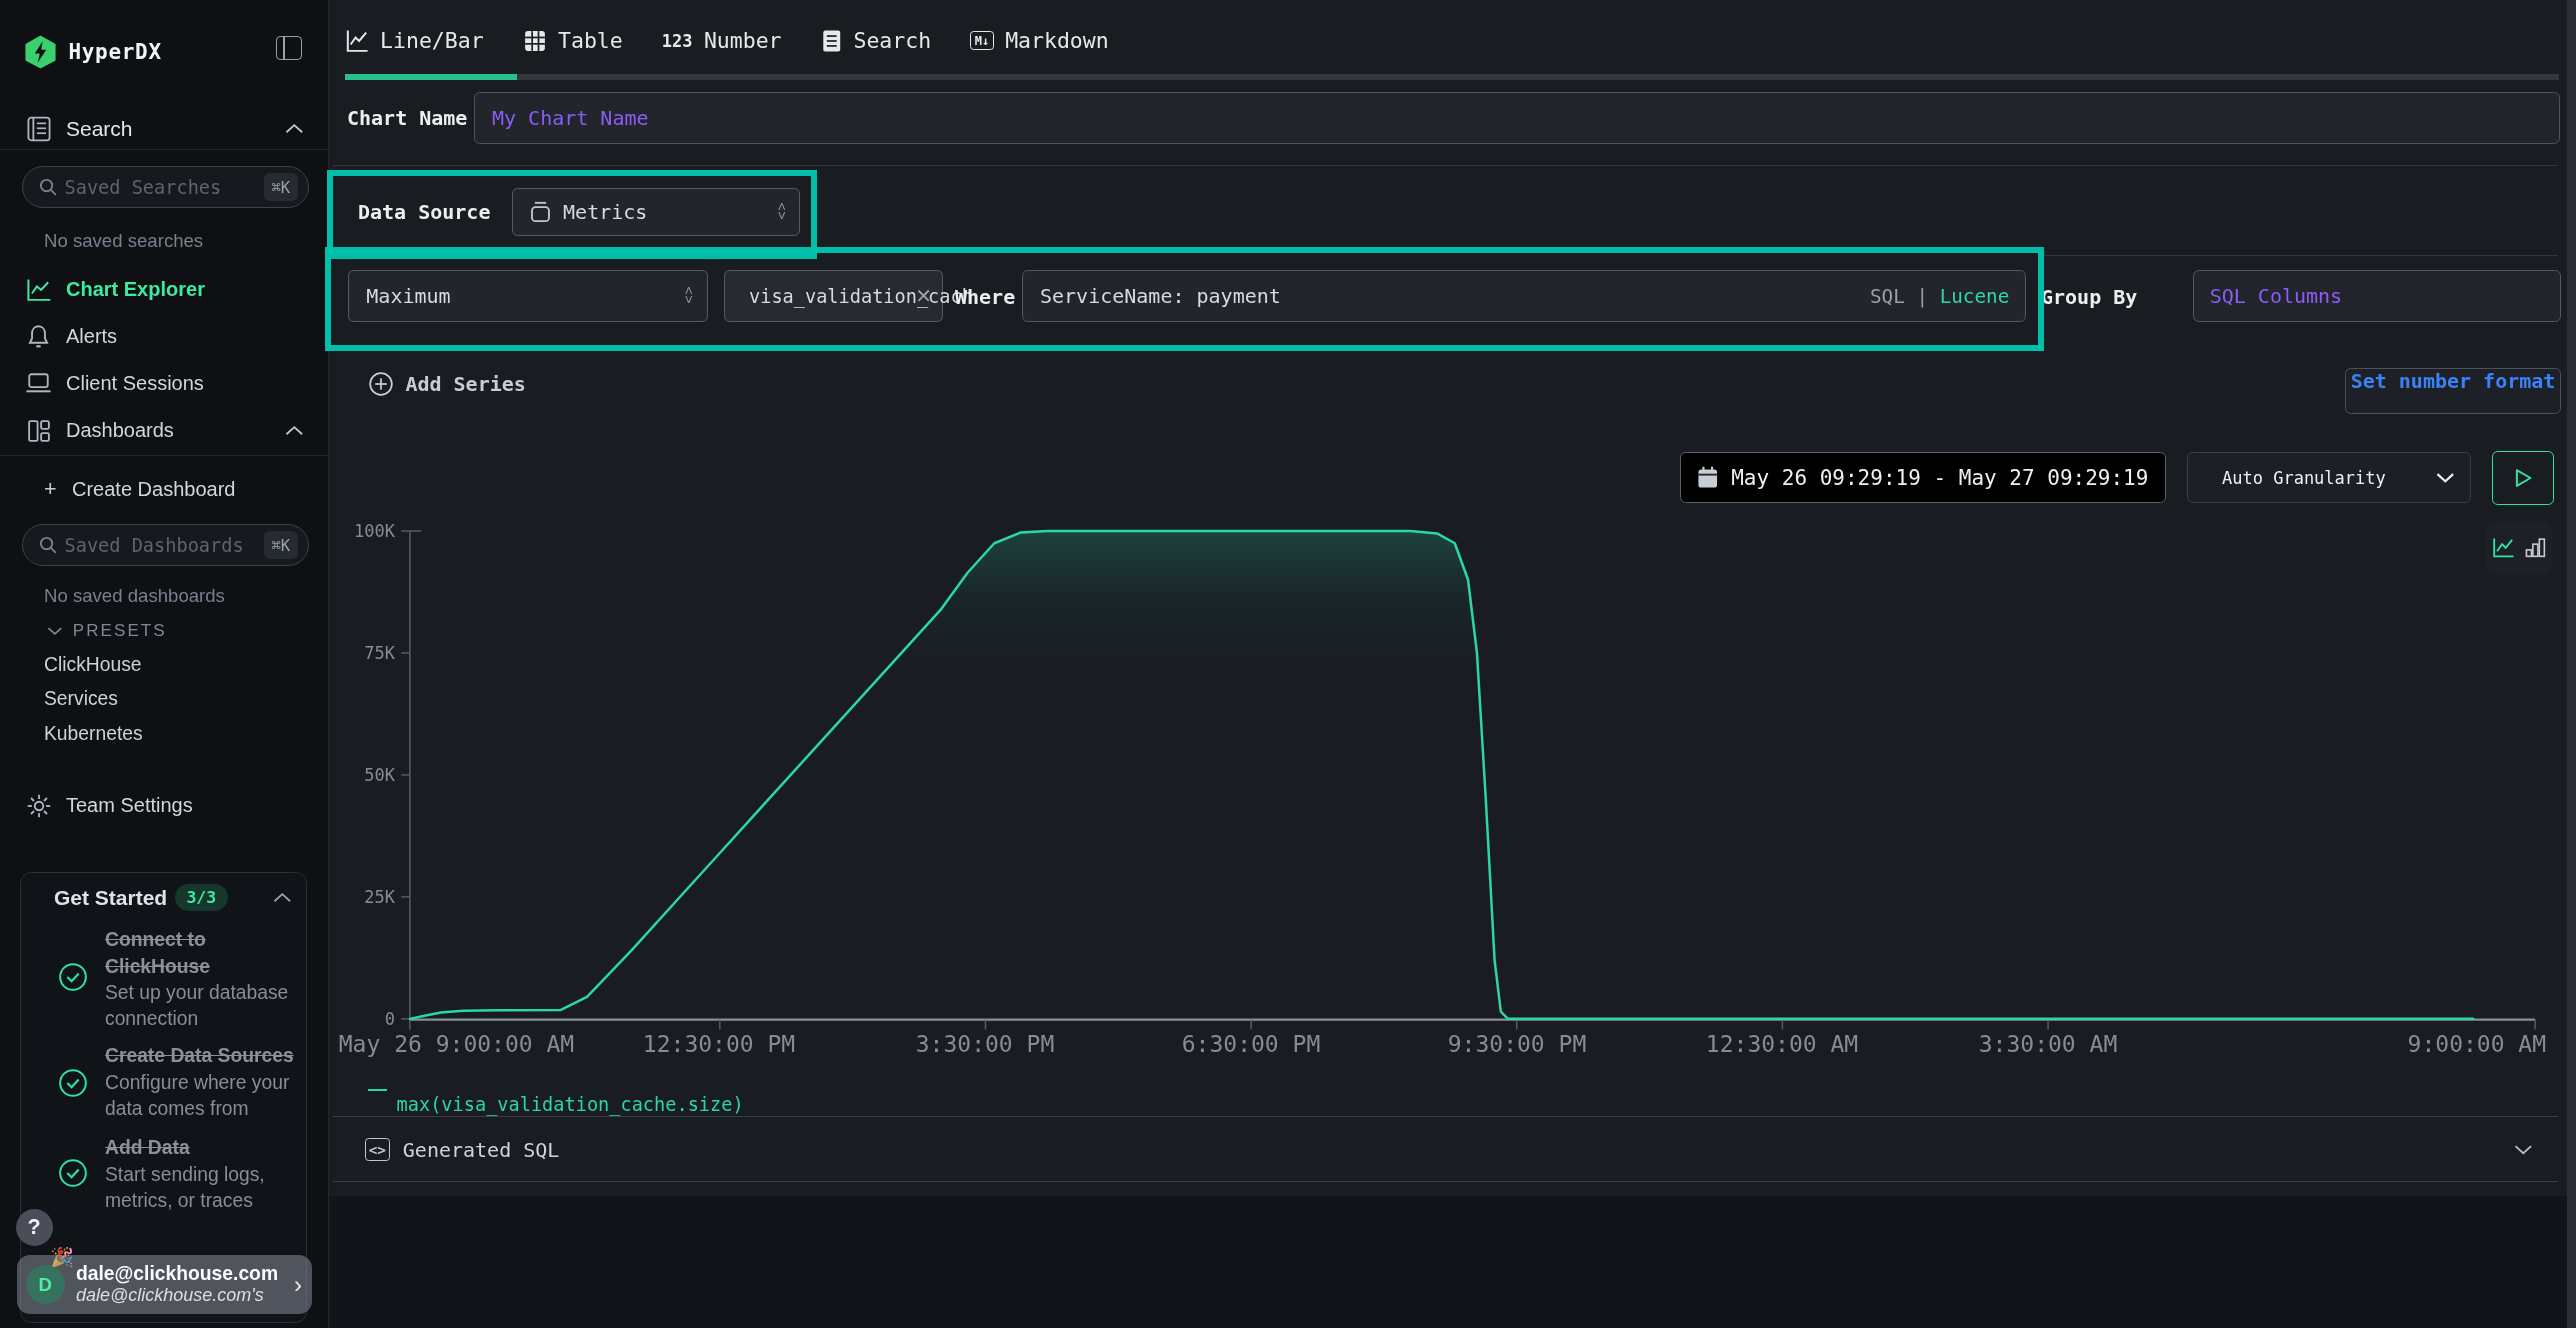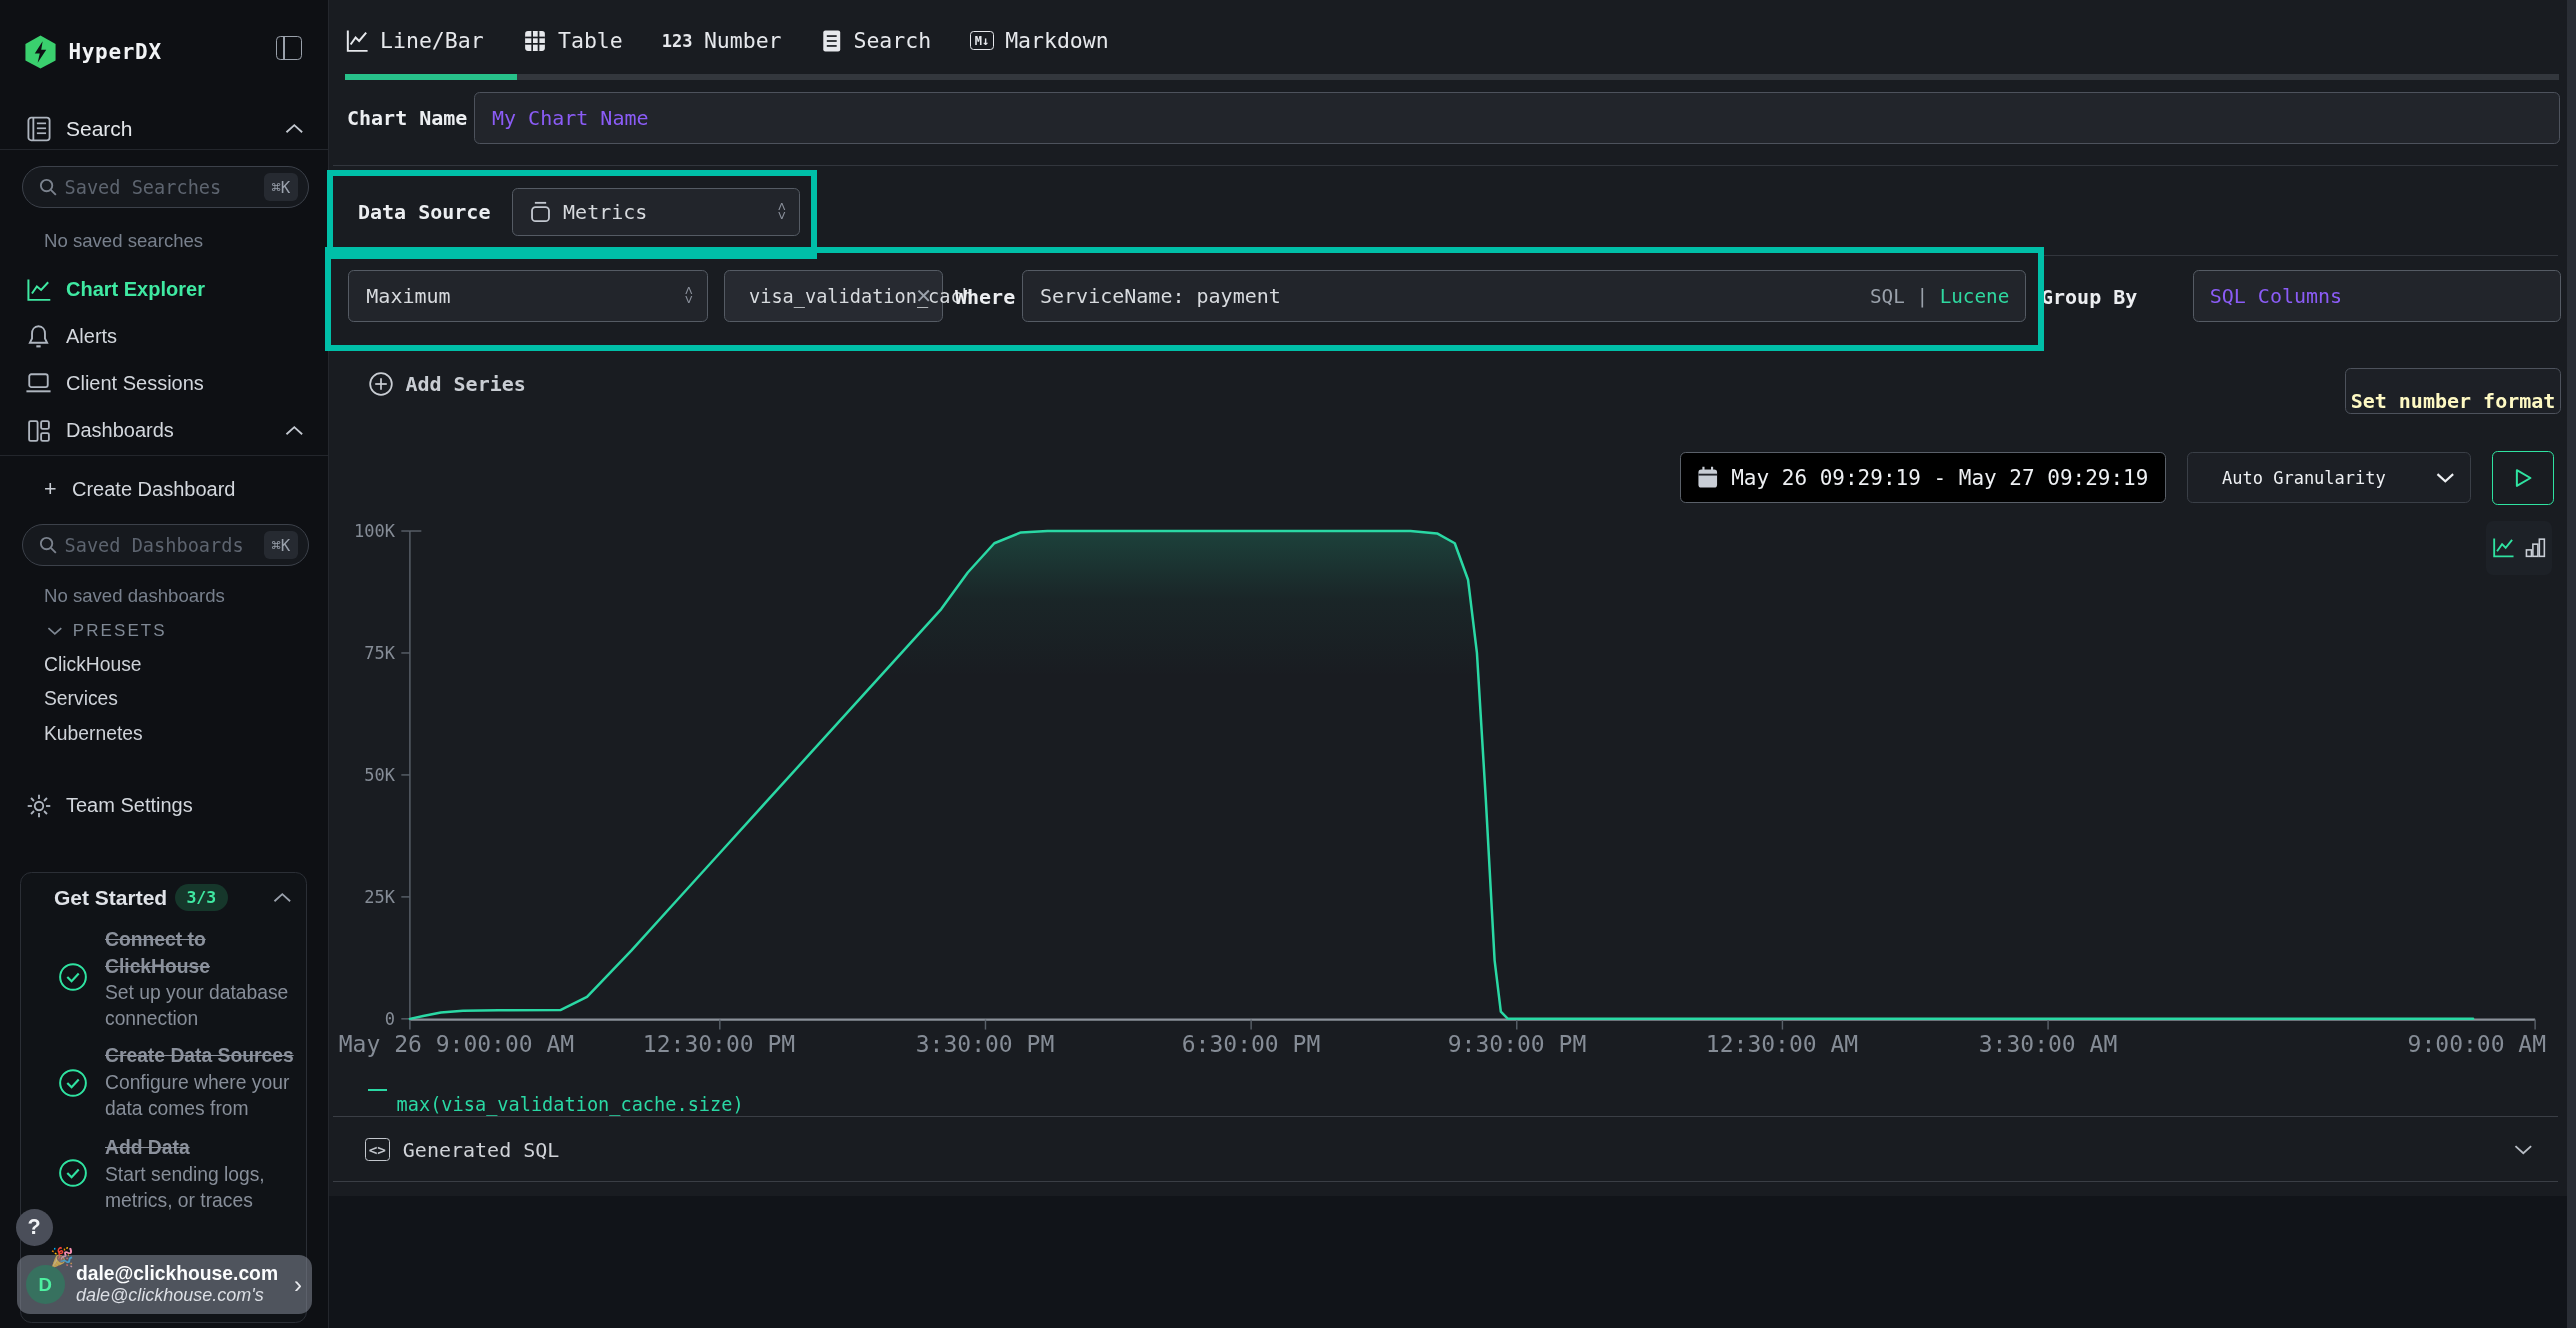--- a/index.html
+++ b/index.html
@@ -63,22 +63,22 @@
   .field-label{font-family:"DejaVu Sans Mono","Liberation Mono",monospace;font-size:20px;font-weight:bold;color:#eceef1;}
   .boxfield{position:absolute;background:#22252b;border:1.4px solid #555b64;border-radius:5.7px;display:flex;align-items:center;}
   .boxfield .ph{font-family:"DejaVu Sans Mono","Liberation Mono",monospace;font-size:20px;color:#8b5cf6;}
   .boxfield .val{font-family:"DejaVu Sans Mono","Liberation Mono",monospace;font-size:20px;color:#d7dade;}
   .divider{position:absolute;height:1.4px;background:#32363d;}
   .annotation{position:absolute;border:6.4px solid #00bfa8;z-index:6;pointer-events:none;}
   .updown{color:#8b919c;font-size:14.3px;line-height:13px;display:flex;flex-direction:column;align-items:center;}
   .close-x{color:#9aa1ab;font-size:20px;}
   .sql-toggle{font-family:"DejaVu Sans Mono","Liberation Mono",monospace;font-size:19.3px;color:#9aa1ab;}
   .sql-toggle .lucene{color:#2fd9a0;}
-  .btn-outline{position:absolute;border:1.4px solid #4d525c;border-radius:5.7px;background:#1d2026;display:flex;align-items:flex-end;justify-content:center;
-               font-family:"DejaVu Sans Mono","Liberation Mono",monospace;font-size:20px;font-weight:bold;color:#fef9c3;cursor:pointer;}
+  .btn-outline{position:absolute;border:1.4px solid #4d525c;border-radius:5.7px;background:#1d2026;display:flex;align-items:flex-start;justify-content:center;
+               font-family:"DejaVu Sans Mono","Liberation Mono",monospace;font-size:20px;font-weight:bold;color:#3b82f6;cursor:pointer;}
   #add-series{position:absolute;left:39px;top:371px;display:flex;align-items:center;gap:11.4px;cursor:pointer;}
   #add-series span.lbl{font-family:"DejaVu Sans Mono","Liberation Mono",monospace;font-size:20px;font-weight:bold;color:#c9cdd3;}
 
   #date-range{position:absolute;left:1351px;top:452px;width:484px;height:49px;background:#000000;border:1.4px solid #5a6069;border-radius:5.7px;
               display:flex;align-items:center;gap:13px;cursor:pointer;}
   #granularity{position:absolute;left:1858px;top:452px;width:282px;height:49px;background:#1c1f25;border:1.4px solid #3a3f47;border-radius:5.7px;
                display:flex;align-items:center;justify-content:space-between;cursor:pointer;}
   #run-btn{position:absolute;left:2163px;top:451px;width:60px;height:52px;border:1.8px solid #2fe3a1;border-radius:5.7px;
            display:flex;align-items:center;justify-content:center;cursor:pointer;color:#2fe3a1;}
   #chart-toggle{position:absolute;left:2157px;top:521px;width:66px;height:54px;background:#1d2127;border-radius:7.2px;

